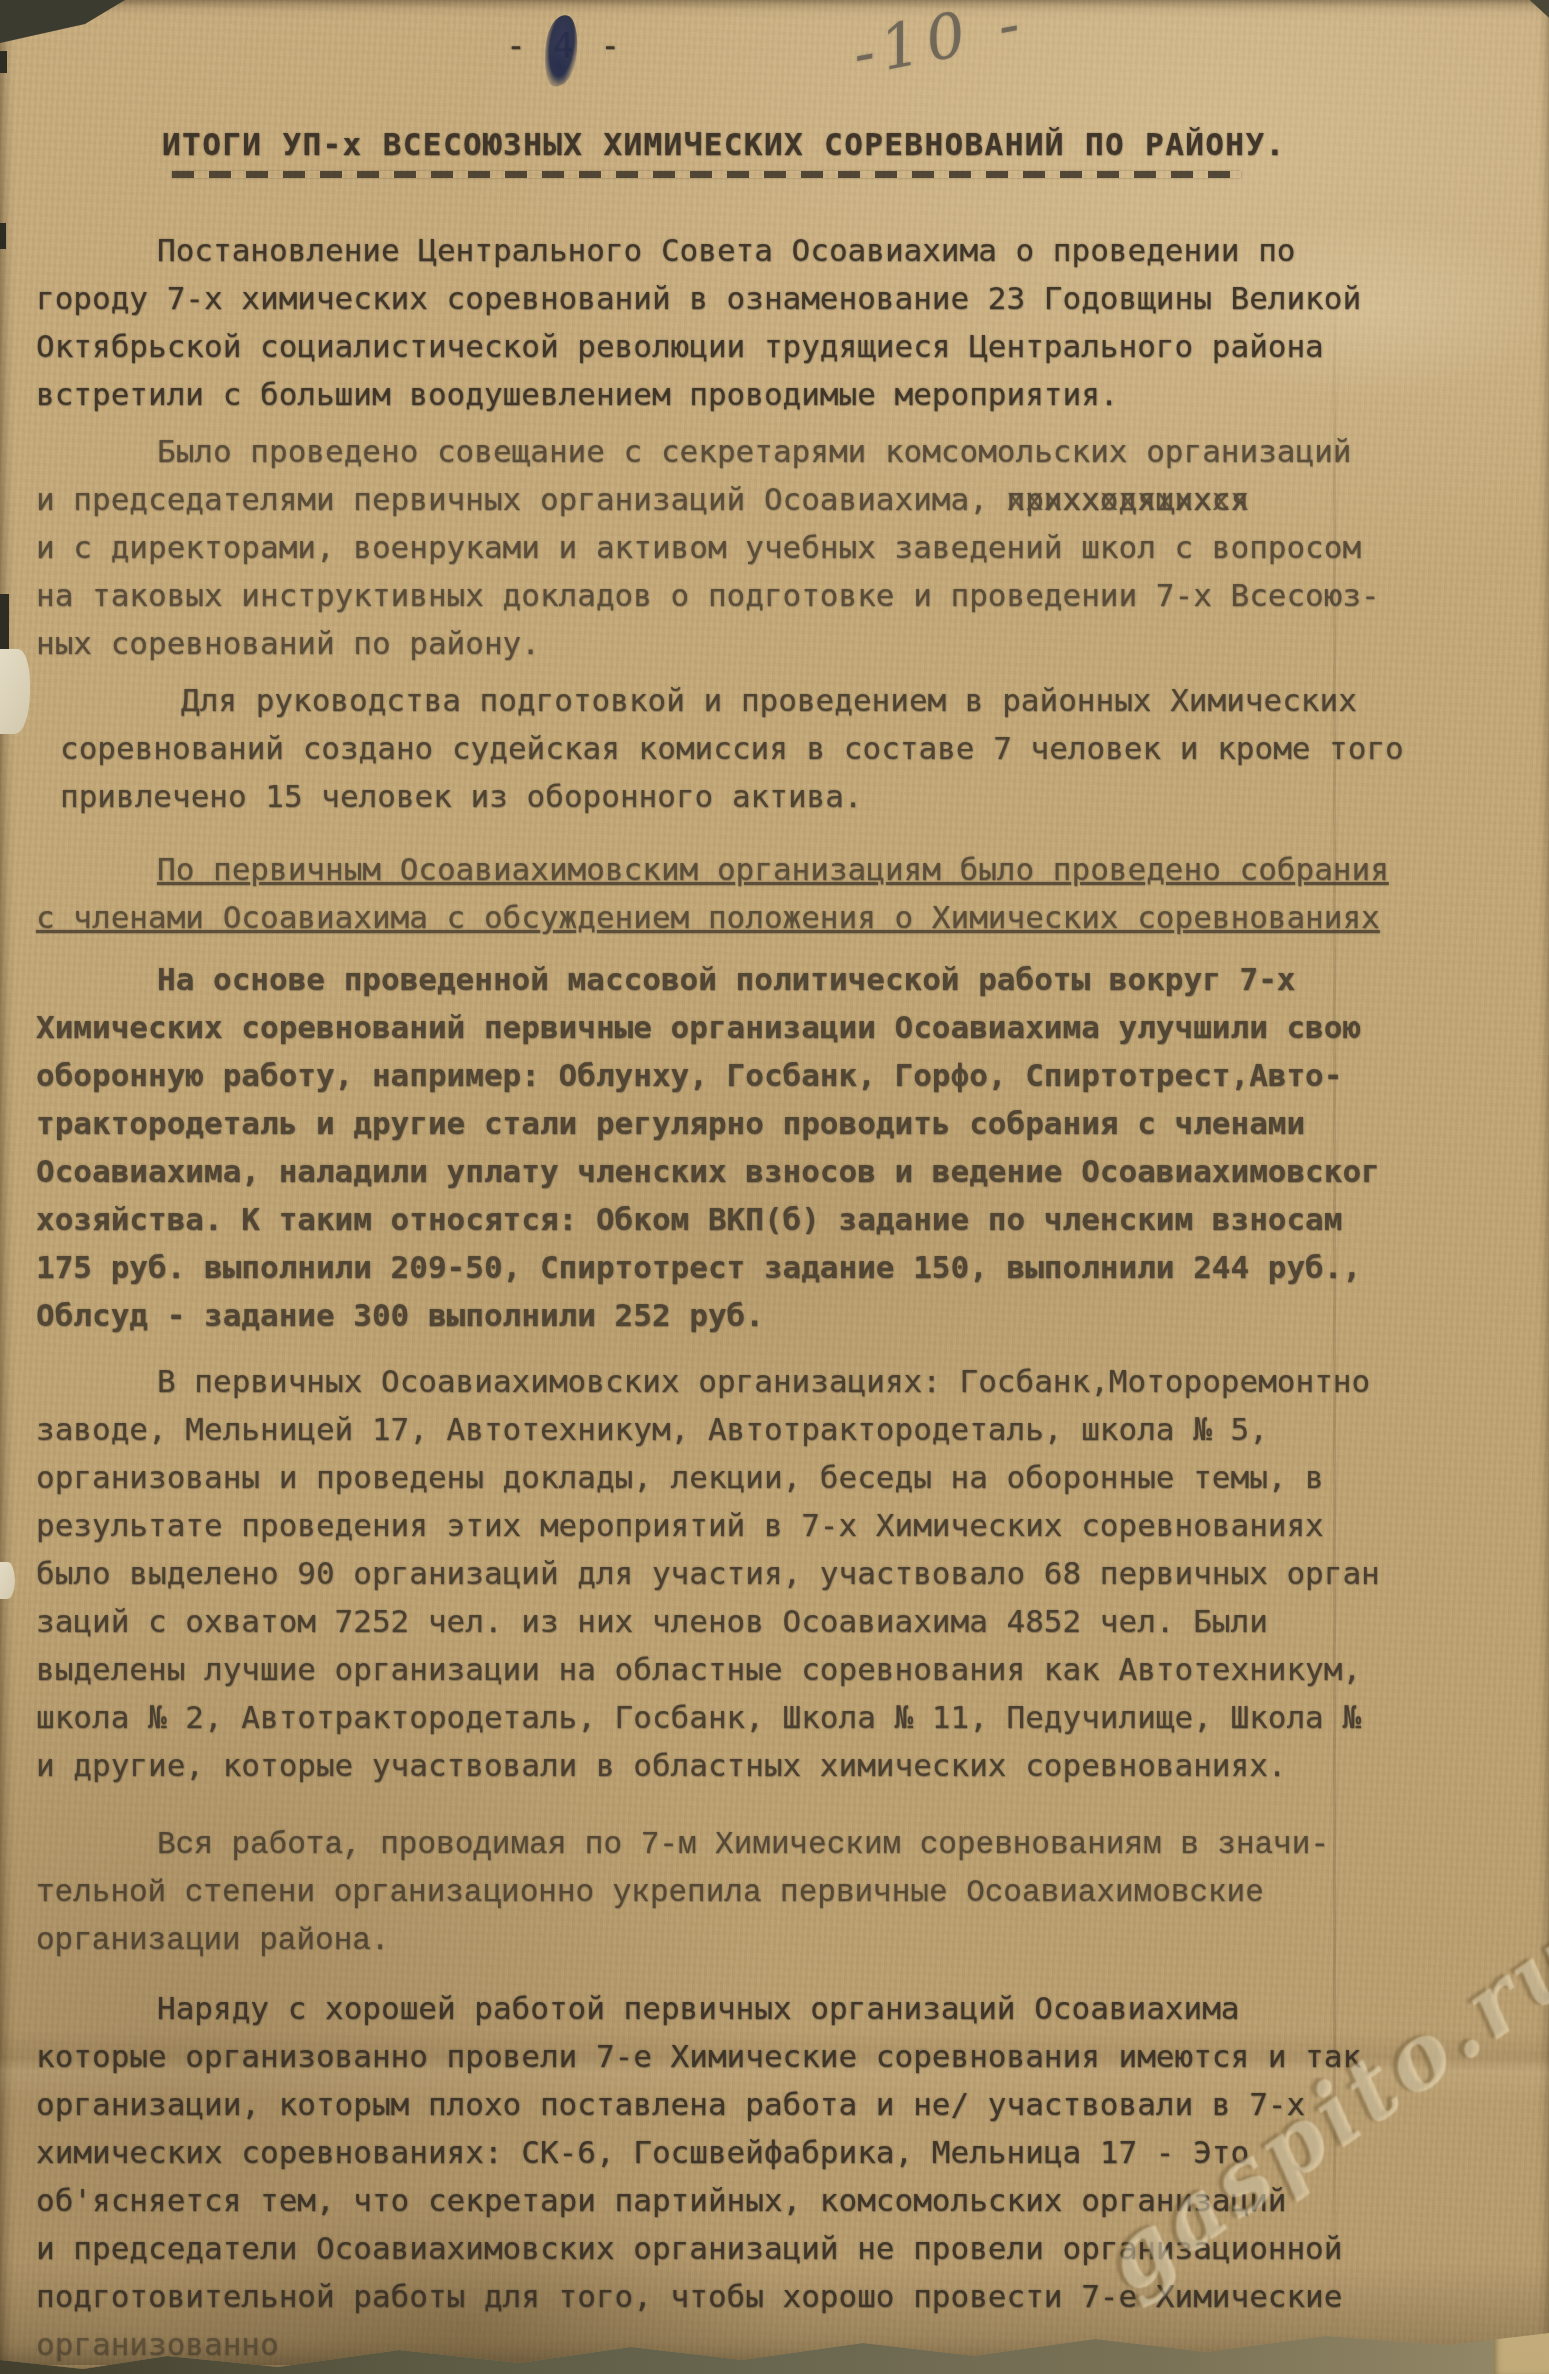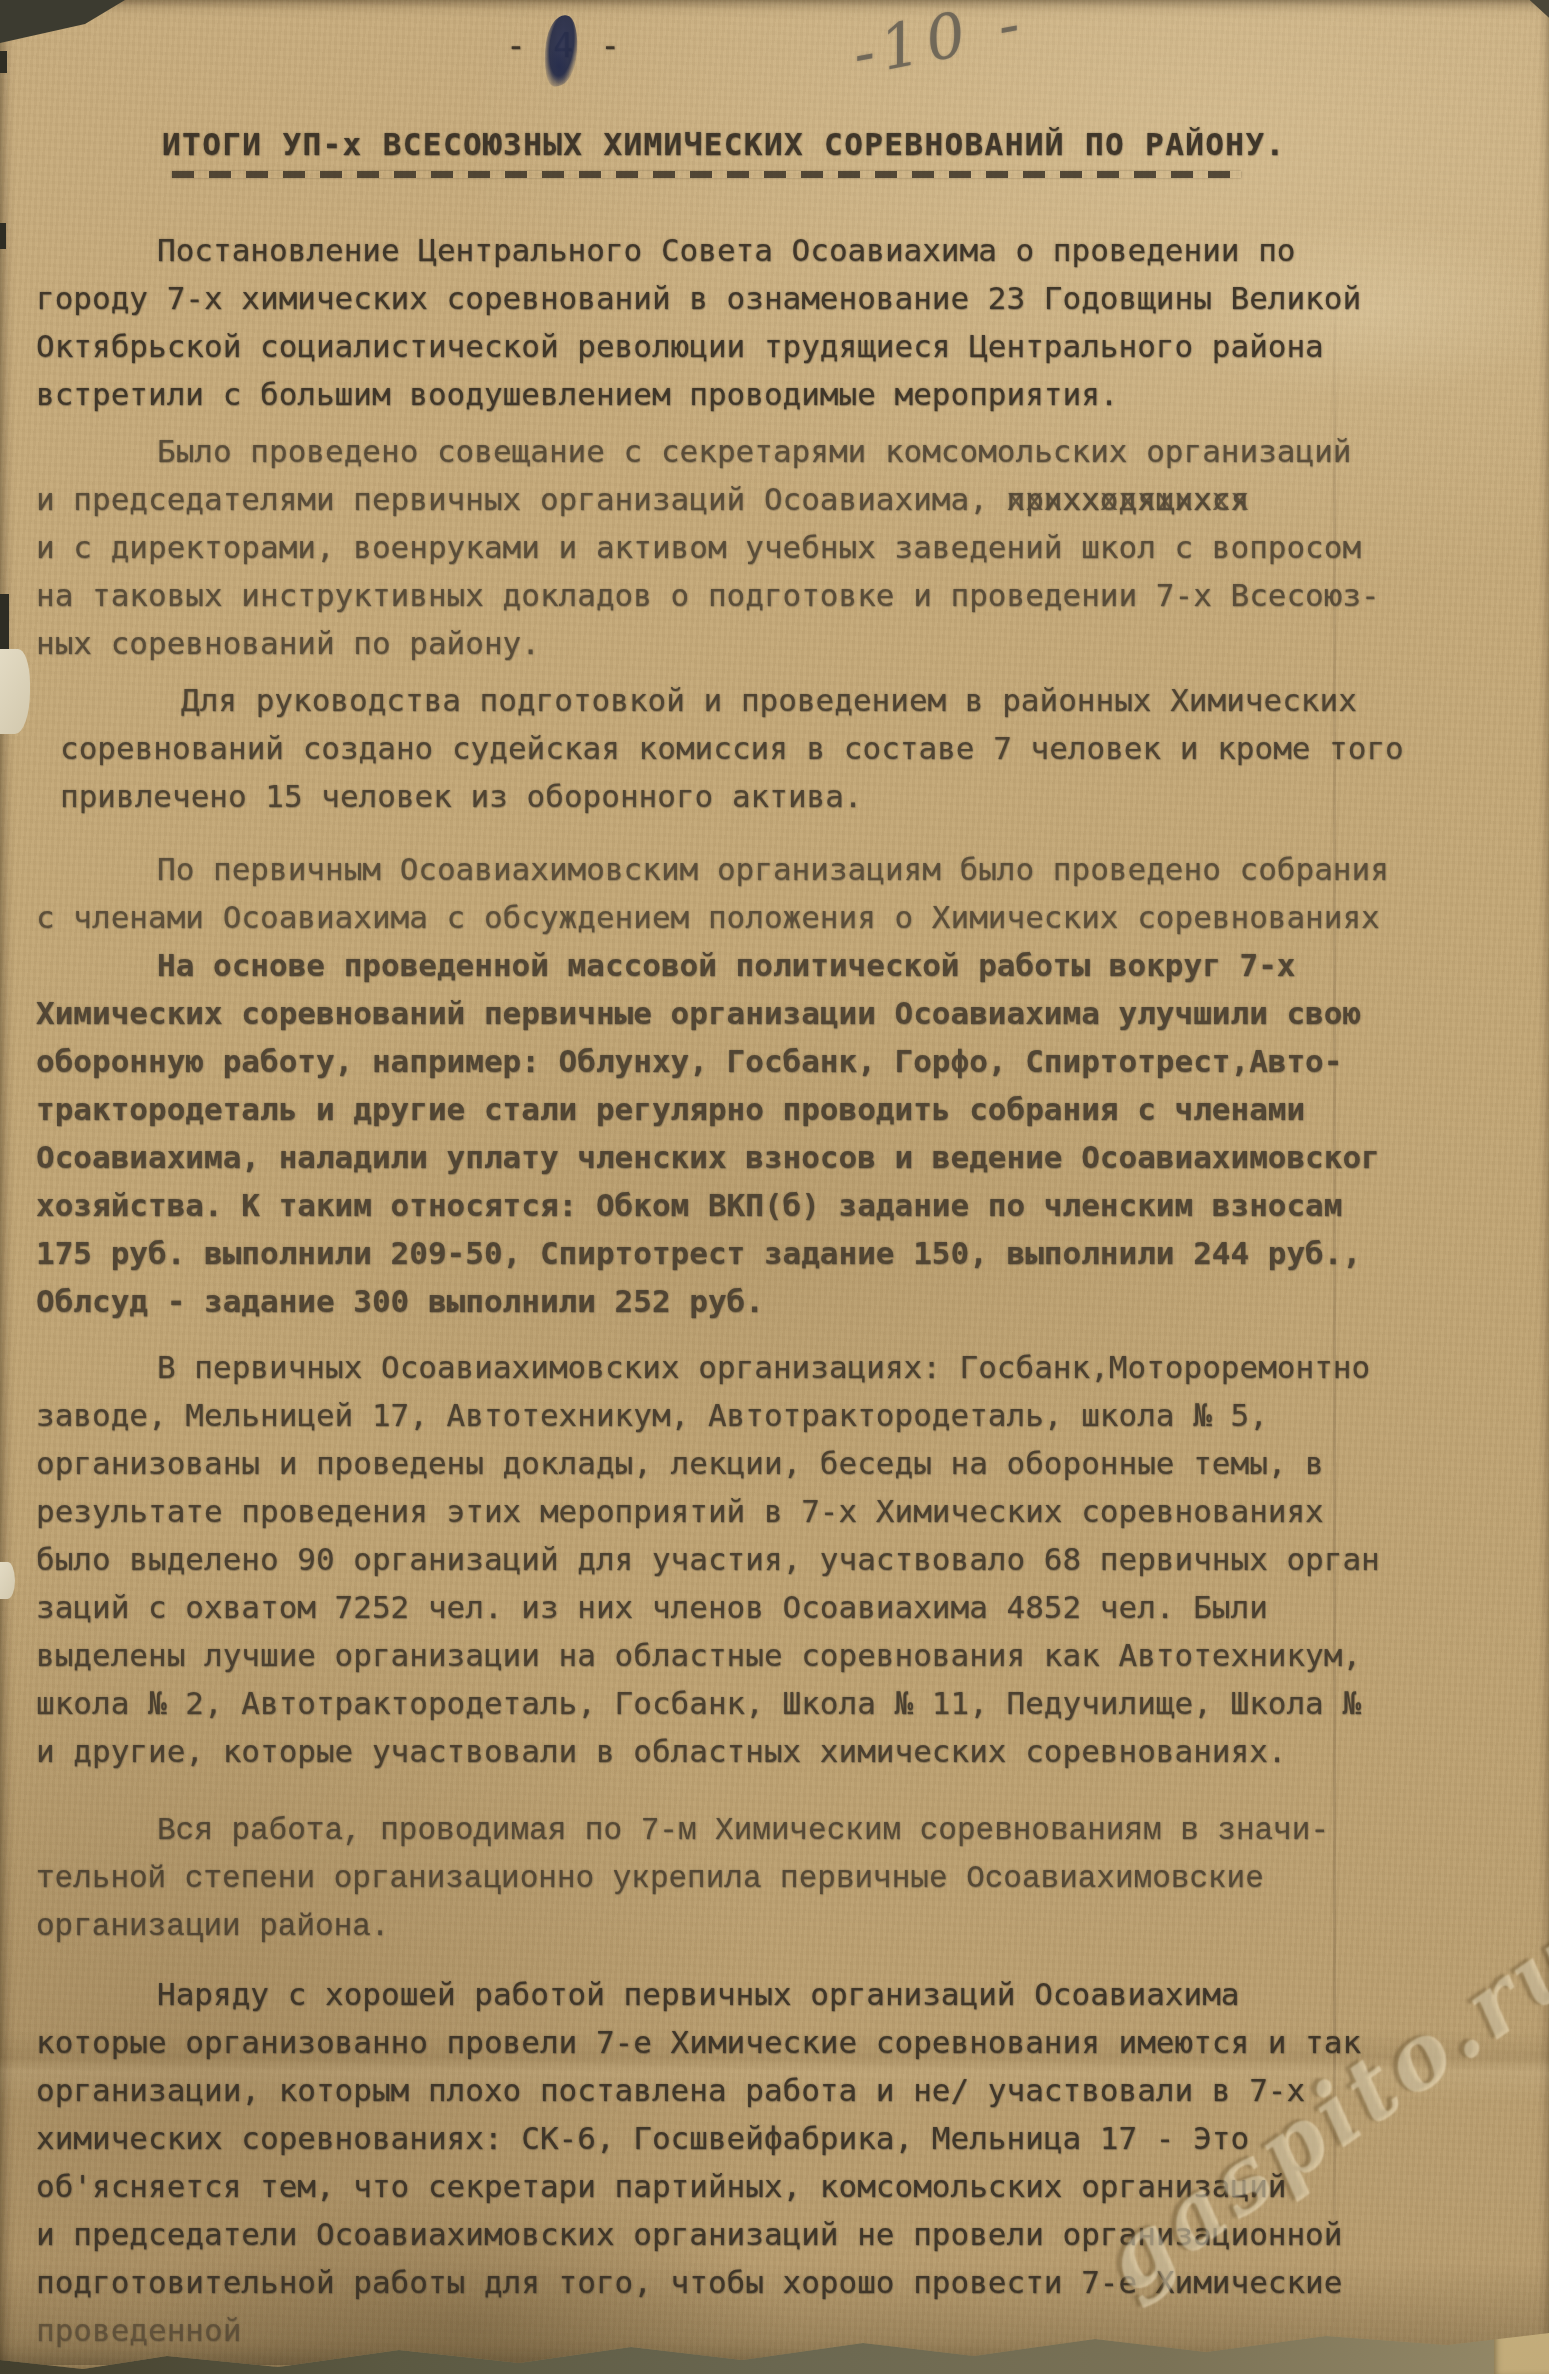--- a/index.html
+++ b/index.html
@@ -76,21 +76,21 @@
     font-style:italic;font-size:61px;color:rgba(105,98,85,.85);
     transform:rotate(-11deg);letter-spacing:7.4px;white-space:nowrap;
     text-shadow:0 0 1.9px rgba(105,98,85,.5);
   }
   #paragraphs{position:absolute;left:36px;top:226px;width:1465px;font-size:31px;}
   .line{height:48px;line-height:48px;white-space:nowrap;}
   .para > .line:first-child{text-indent:121px;}
   .para:nth-child(1){margin-bottom:9.3px;}
   .para:nth-child(2){margin-bottom:8.3px;opacity:.8;}
   .para:nth-child(3){margin-bottom:25px;opacity:.88;margin-left:24px;}
-  .para:nth-child(4){margin-bottom:0;opacity:.78;}
+  .para:nth-child(4){margin-bottom:14px;opacity:.78;text-decoration:underline;}
   .para:nth-child(5){margin-bottom:18.6px;opacity:.85;font-weight:bold;}
   .para:nth-child(6){margin-bottom:32px;opacity:.9;}
   .para:nth-child(7){margin-bottom:18.6px;opacity:.82;font-family:Liberation Mono, monospace;}
   .para:nth-child(8) .line:last-child{opacity:.6;}
   .struck{position:relative;display:inline-block;}
   .struck::after{
     content:"хххххххххххххххх";position:absolute;left:0;top:0;width:100%;height:100%;
     overflow:hidden;color:rgba(55,47,36,.75);text-shadow:0 0 1.9px rgba(55,47,36,.5);
   }
   
@@ -180,20 +180,20 @@
           <div class="line">организации района.</div>
         </div>
         <div class="para">
           <div class="line">Наряду с хорошей работой первичных организаций Осоавиахима</div>
           <div class="line">которые организованно провели 7-е Химические соревнования имеются и так</div>
           <div class="line">организации, которым плохо поставлена работа и не/ участвовали в 7-х</div>
           <div class="line">химических соревнованиях: СК-6, Госшвейфабрика, Мельница 17 - Это</div>
           <div class="line">об'ясняется тем, что секретари партийных, комсомольских организаций</div>
           <div class="line">и председатели Осоавиахимовских организаций не провели организационной</div>
           <div class="line">подготовительной работы для того, чтобы хорошо провести 7-е Химические</div>
-          <div class="line">проведенной</div>
+          <div class="line">организованно</div>
         </div>
       </div>
 
     <div class="watermark">gaspito.ru</div>
   </div>
 </div>
 
 
 </body></html>

